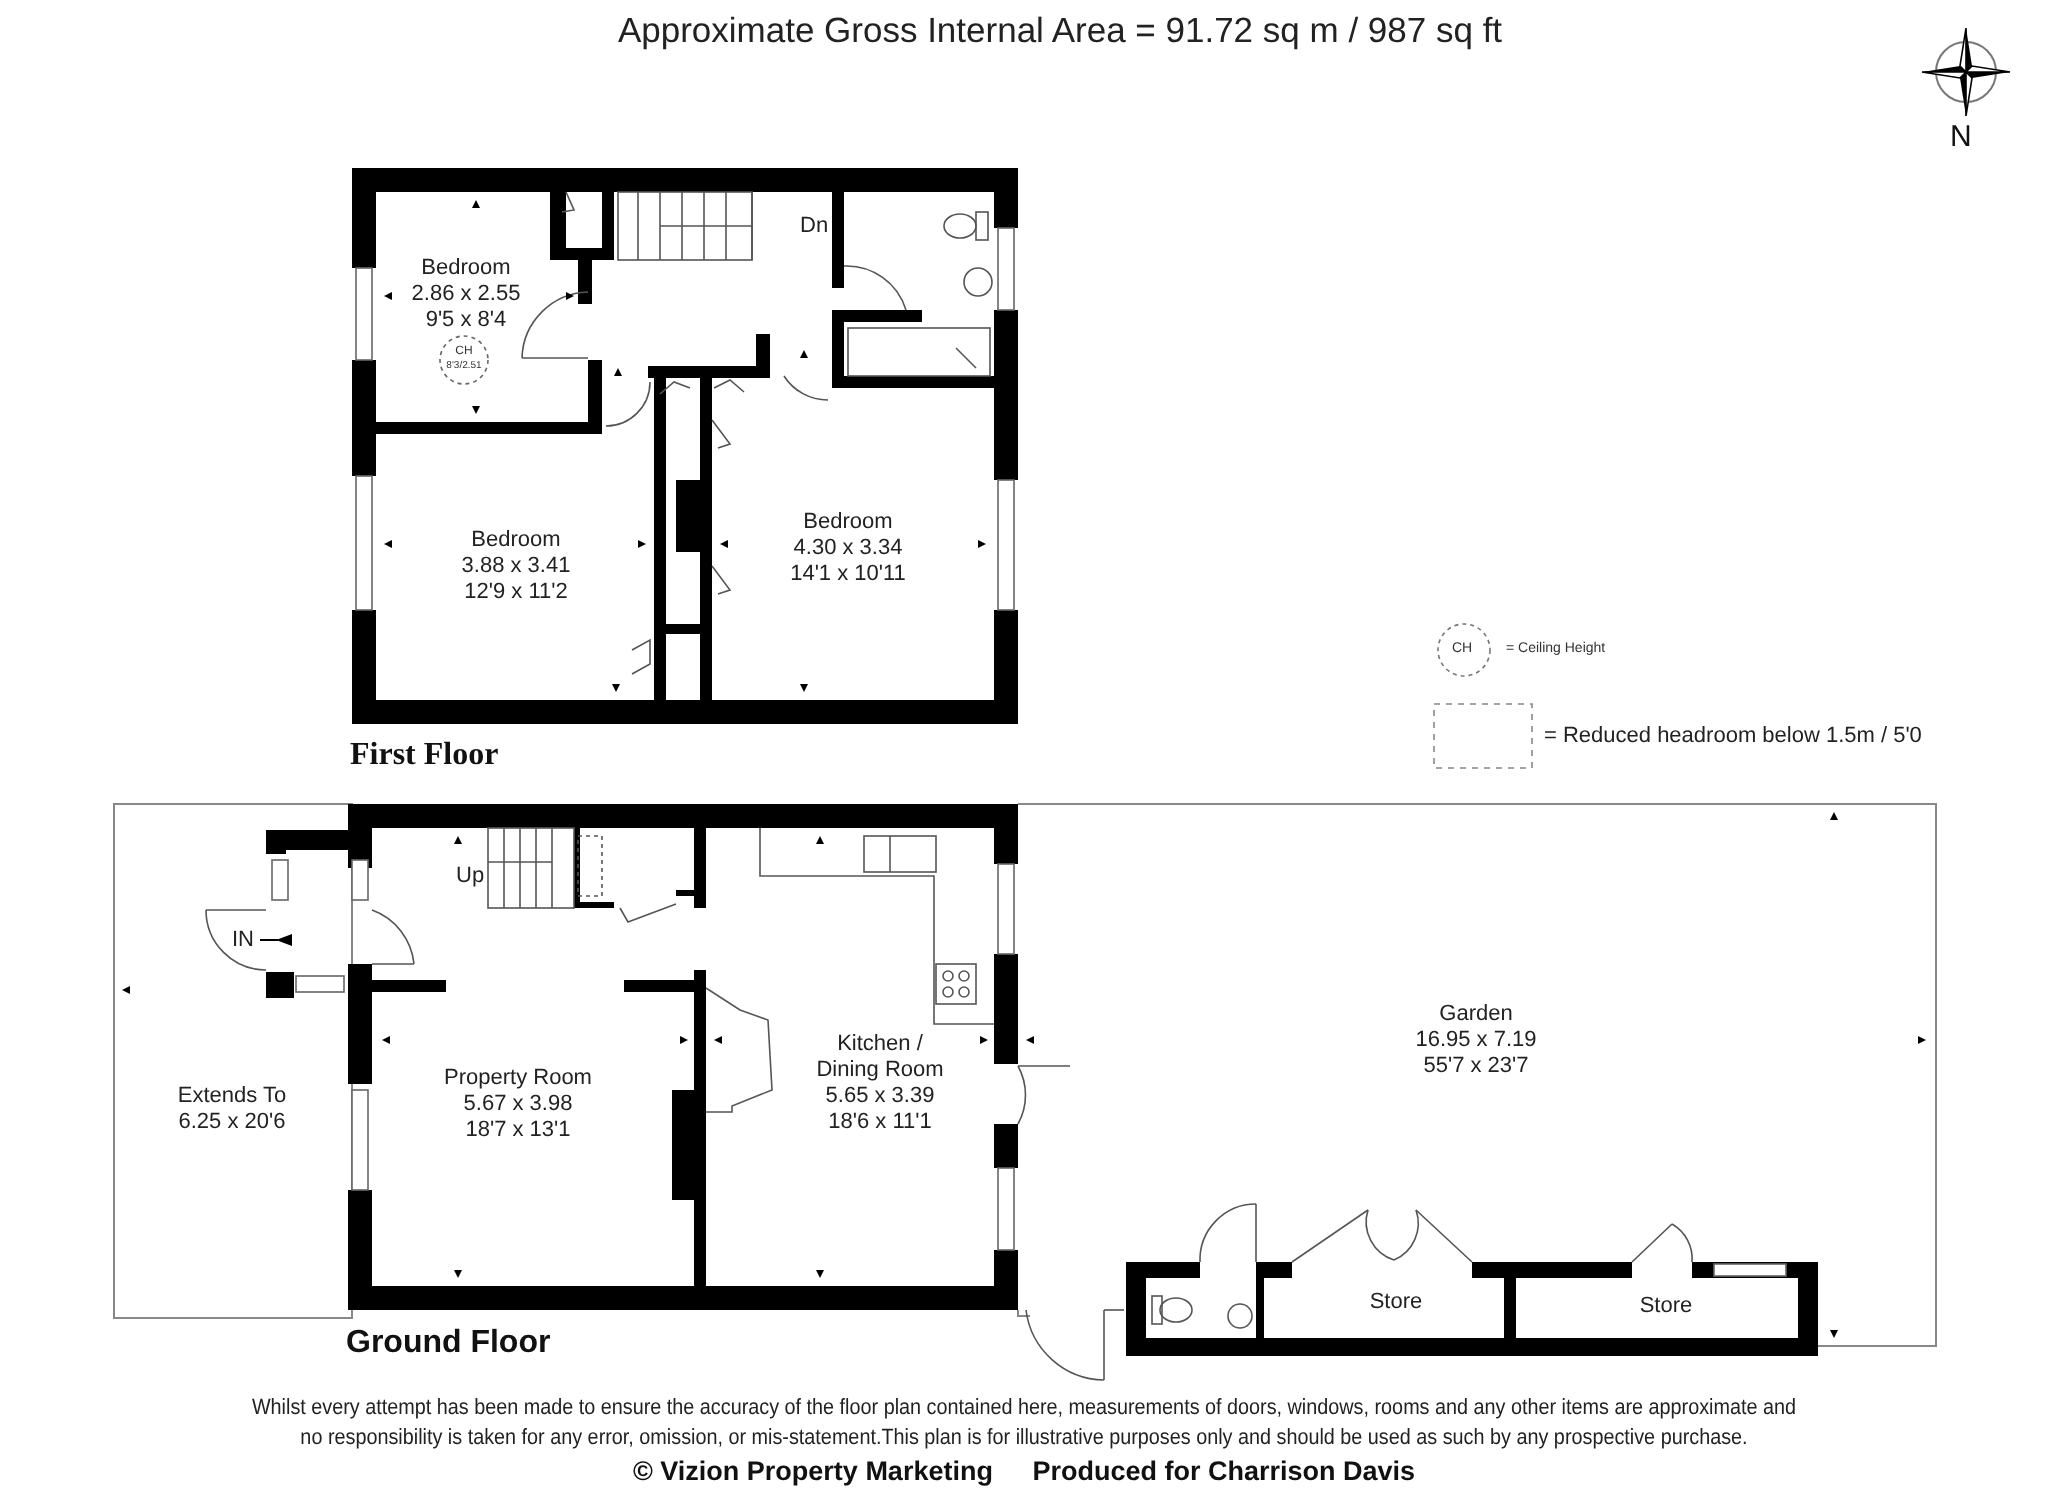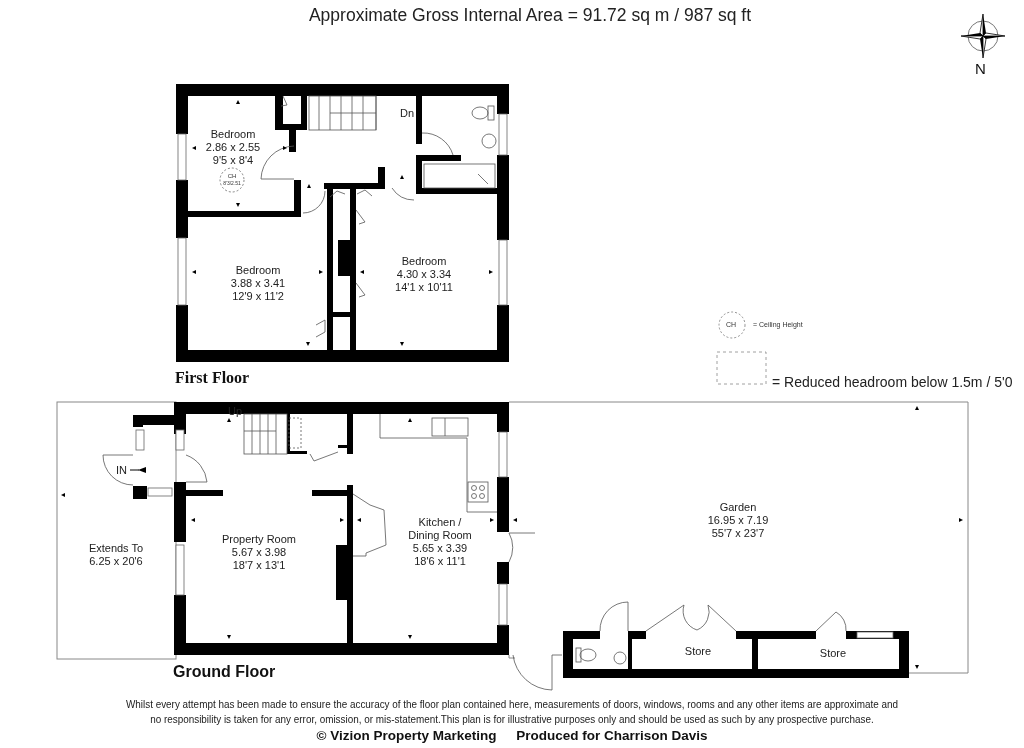--- a/index.html
+++ b/index.html
@@ -3,21 +3,21 @@
 <meta charset="utf-8">
 <style>
   html, body { margin: 0; padding: 0; background: #ffffff; }
   body { width: 1024px; height: 748px; position: relative; overflow: hidden; font-family: "Liberation Sans", sans-serif; color: #1a1a1a; }
   .header { position: absolute; left: 0; top: 4px; width: 1024px; text-align: center; font-size: 17.5px; line-height: 22px; color: #222; }
   .header div { white-space: nowrap; padding-left: 36px; }
   .compass { position: absolute; left: 955px; top: 8px; width: 56px; height: 70px; }
   .plan { position: absolute; left: 0; top: 0; width: 1024px; height: 748px; }
   .lbl { position: absolute; text-align: center; font-size: 11px; line-height: 13px; color: #222; white-space: nowrap; }
   .floor-title { position: absolute; font-weight: bold; font-size: 16px; color: #111; }
-  .legend-text { position: absolute; font-size: 14px; color: #222; white-space: nowrap; margin-top: 12px; }
+  .legend-text { position: absolute; font-size: 11px; color: #222; white-space: nowrap; }
   .legend-small { position: absolute; font-size: 7px; color: #333; white-space: nowrap; }
   .footer { position: absolute; left: 0; top: 697px; width: 1024px; text-align: center; font-family: "Liberation Sans", sans-serif; }
   .footer .disc { font-size: 11px; line-height: 15px; color: #222; transform: scaleX(0.9); transform-origin: center; white-space: nowrap; }
   .footer .credits { font-size: 13.5px; font-weight: bold; margin-top: 1px; color: #111; }
   .footer .credits span { margin: 0 8px; }
   .ch-text { position: absolute; font-size: 6px; color: #333; text-align: center; line-height: 7px; }
 </style>
 </head>
 <body>
 
@@ -258,21 +258,21 @@
   <div>Bedroom</div>
   <div>4.30 x 3.34</div>
   <div>14'1 x 10'11</div>
 </div>
 <div class="floor-title" style="left:175px;top:369px;font-family:Liberation Serif, serif;">First Floor</div>
 
 <div class="legend-small" style="left:726px;top:321px;">CH</div>
 <div class="legend-small" style="left:753px;top:321px;">= Ceiling Height</div>
 <div class="legend-text" style="left:772px;top:362px;">= Reduced headroom below 1.5m / 5'0</div>
 
-<div class="lbl" style="left:228px;top:405px;">Up</div>
+<div class="lbl" style="left:228px;top:432px;">Up</div>
 <div class="lbl" style="left:116px;top:464px;">IN</div>
 <div class="lbl" style="left:80px;top:542px;width:72px;">
   <div>Extends To</div>
   <div>6.25 x 20'6</div>
 </div>
 <div class="lbl" style="left:216px;top:533px;width:86px;">
   <div>Property Room</div>
   <div>5.67 x 3.98</div>
   <div>18'7 x 13'1</div>
 </div>

